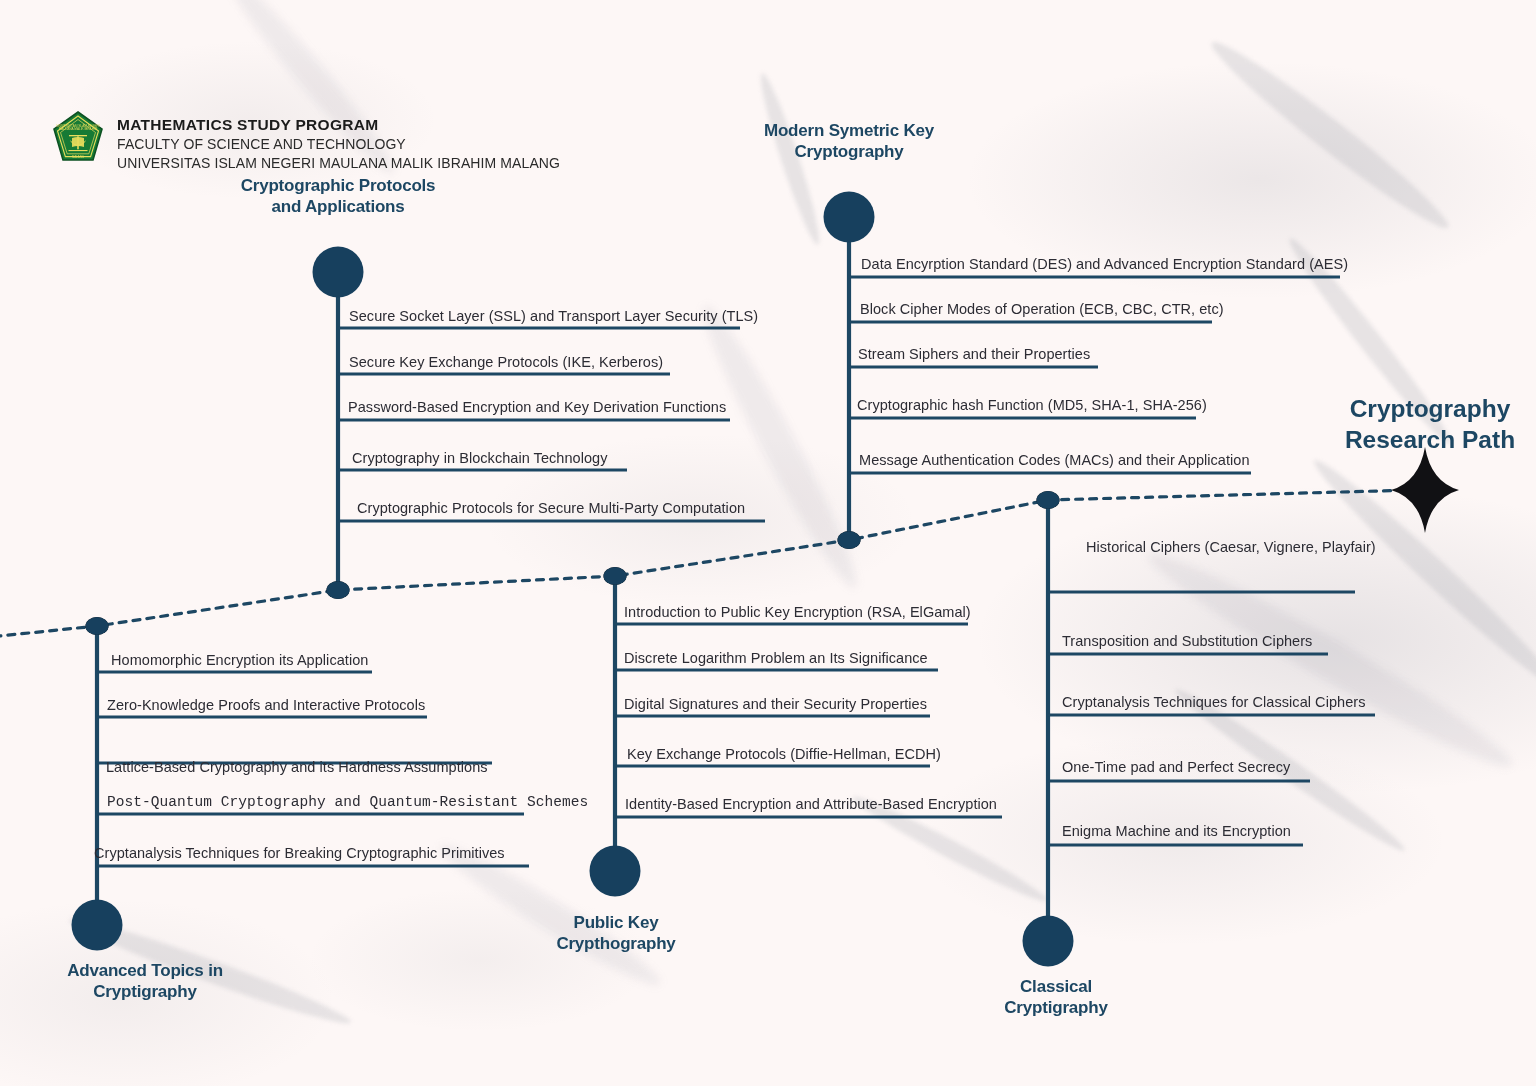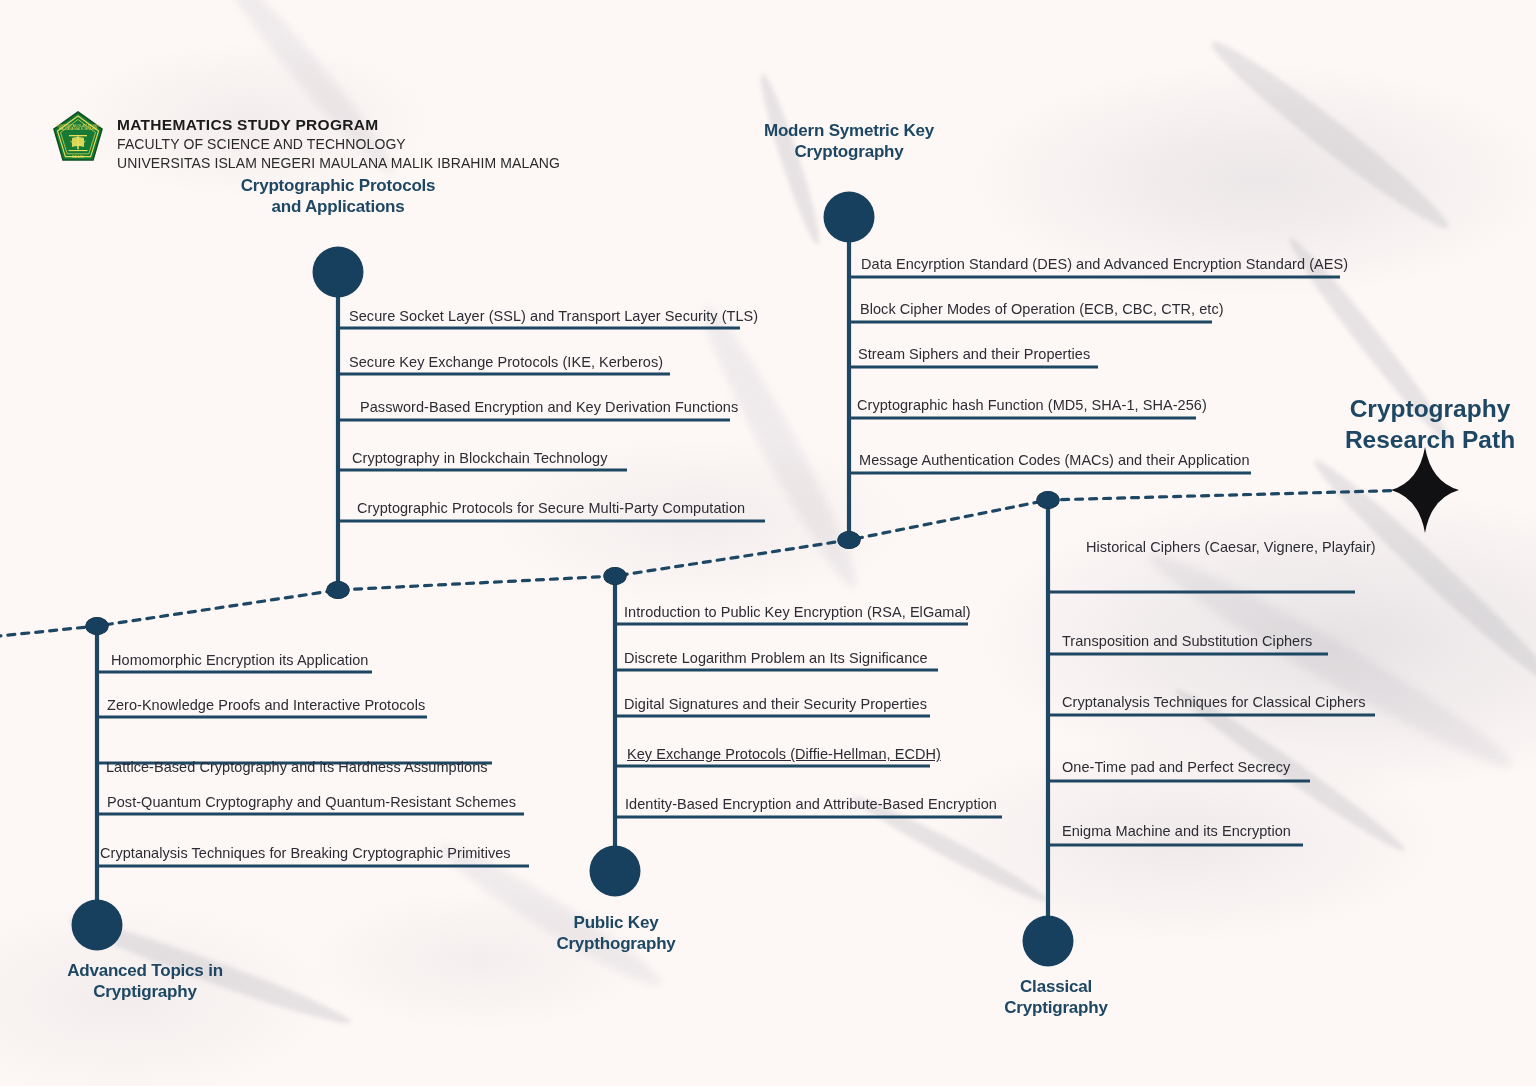--- a/index.html
+++ b/index.html
@@ -189,40 +189,40 @@
     <div>Cryptigraphy</div>
   </div>
 
   <div class="rp-title">
     <div>Cryptography</div>
     <div>Research Path</div>
   </div>
 
   <div class="item" style="left:349px;top:308px;">Secure Socket Layer (SSL) and Transport Layer Security (TLS)</div>
   <div class="item" style="left:349px;top:354px;">Secure Key Exchange Protocols (IKE, Kerberos)</div>
-  <div class="item" style="left:360px;top:399px;text-align:center;">Password-Based Encryption and Key Derivation Functions</div>
+  <div class="item" style="left:348px;top:399px;text-align:center;">Password-Based Encryption and Key Derivation Functions</div>
   <div class="item" style="left:352px;top:450px;">Cryptography in Blockchain Technology</div>
   <div class="item" style="left:357px;top:500px;">Cryptographic Protocols for Secure Multi-Party Computation</div>
 
   <div class="item" style="left:861px;top:256px;">Data Encyrption Standard (DES) and Advanced Encryption Standard (AES)</div>
   <div class="item" style="left:860px;top:301px;">Block Cipher Modes of Operation (ECB, CBC, CTR, etc)</div>
   <div class="item" style="left:858px;top:346px;">Stream Siphers and their Properties</div>
   <div class="item" style="left:857px;top:397px;text-align:center;">Cryptographic hash Function (MD5, SHA-1, SHA-256)</div>
   <div class="item" style="left:859px;top:452px;">Message Authentication Codes (MACs) and their Application</div>
 
   <div class="item" style="left:111px;top:652px;">Homomorphic Encryption its Application</div>
   <div class="item" style="left:107px;top:697px;">Zero-Knowledge Proofs and Interactive Protocols</div>
   <div class="item" style="left:106px;top:743px;margin-top:16px;">Lattice-Based Cryptography and its Hardness Assumptions</div>
-  <div class="item" style="left:107px;top:794px;">Post-Quantum Cryptography and Quantum-Resistant Schemes</div>
-  <div class="item" style="left:100px;top:845px;">Cryptanalysis Techniques for Breaking Cryptographic Primitives</div>
+  <div class="item" style="left:107px;top:794px;font-family:Liberation Mono, monospace;">Post-Quantum Cryptography and Quantum-Resistant Schemes</div>
+  <div class="item" style="left:94px;top:845px;">Cryptanalysis Techniques for Breaking Cryptographic Primitives</div>
 
   <div class="item" style="left:624px;top:604px;">Introduction to Public Key Encryption (RSA, ElGamal)</div>
   <div class="item" style="left:624px;top:650px;">Discrete Logarithm Problem an Its Significance</div>
   <div class="item" style="left:624px;top:696px;">Digital Signatures and their Security Properties</div>
-  <div class="item" style="left:627px;top:746px;text-decoration:underline;">Key Exchange Protocols (Diffie-Hellman, ECDH)</div>
+  <div class="item" style="left:627px;top:746px;">Key Exchange Protocols (Diffie-Hellman, ECDH)</div>
   <div class="item" style="left:625px;top:796px;">Identity-Based Encryption and Attribute-Based Encryption</div>
 
   <div class="item" style="left:1062px;top:539px;margin-left:24px;">Historical Ciphers (Caesar, Vignere, Playfair)</div>
   <div class="item" style="left:1062px;top:633px;">Transposition and Substitution Ciphers</div>
   <div class="item" style="left:1062px;top:694px;">Cryptanalysis Techniques for Classical Ciphers</div>
   <div class="item" style="left:1062px;top:759px;">One-Time pad and Perfect Secrecy</div>
   <div class="item" style="left:1062px;top:823px;">Enigma Machine and its Encryption</div>
 
 </div>
 

